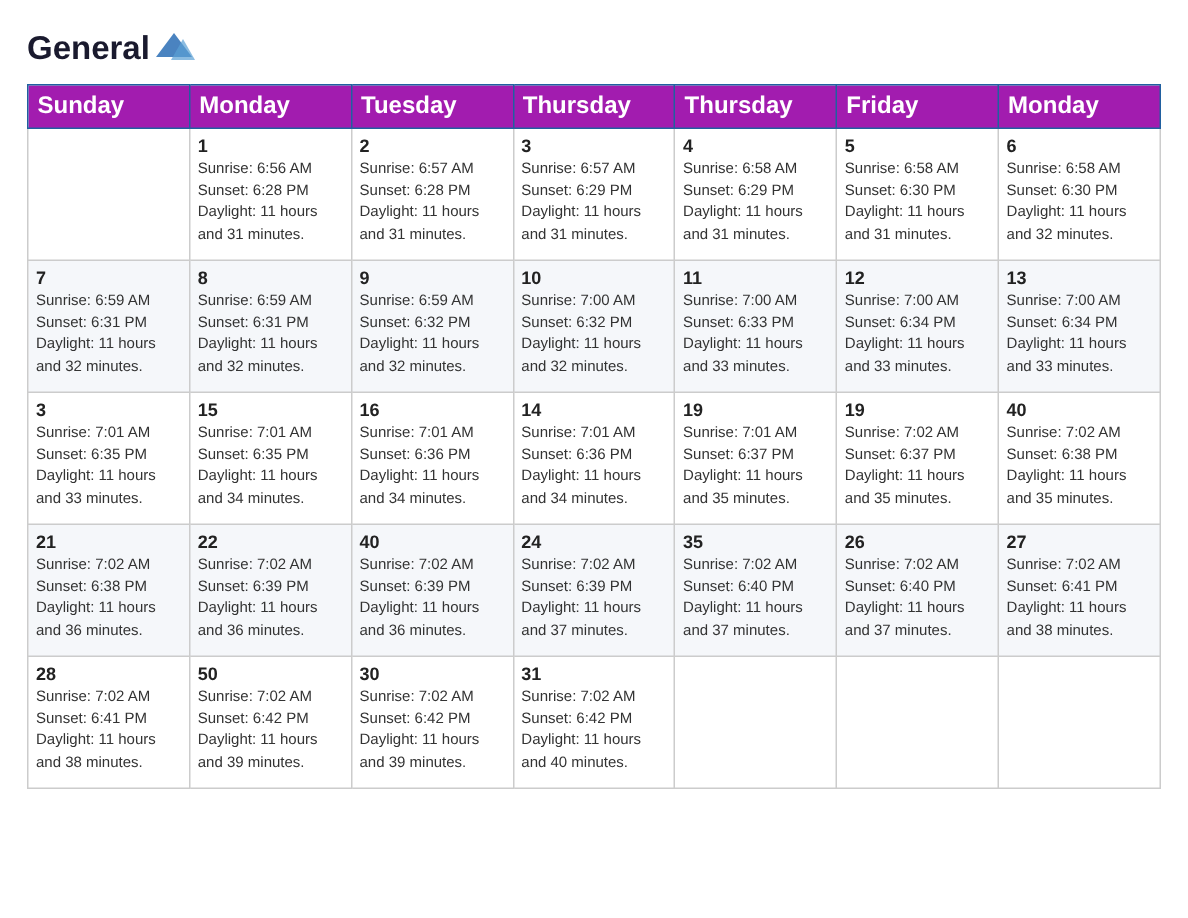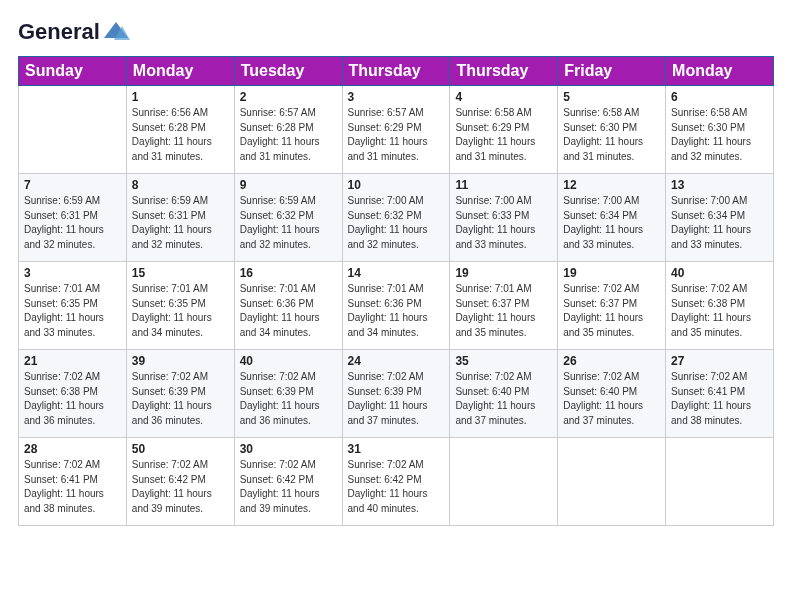--- a/index.html
+++ b/index.html
@@ -228,21 +228,21 @@
             <span class="day-num">40</span>
             <div class="cell-info">Sunrise: 7:02 AM<br>Sunset: 6:38 PM<br>Daylight: 11 hours and 35 minutes.</div>
           </td>
         </tr>
         <tr>
           <td>
             <span class="day-num">21</span>
             <div class="cell-info">Sunrise: 7:02 AM<br>Sunset: 6:38 PM<br>Daylight: 11 hours and 36 minutes.</div>
           </td>
           <td>
-            <span class="day-num">39</span>
+            <span class="day-num">22</span>
             <div class="cell-info">Sunrise: 7:02 AM<br>Sunset: 6:39 PM<br>Daylight: 11 hours and 36 minutes.</div>
           </td>
           <td>
             <span class="day-num">40</span>
             <div class="cell-info">Sunrise: 7:02 AM<br>Sunset: 6:39 PM<br>Daylight: 11 hours and 36 minutes.</div>
           </td>
           <td>
             <span class="day-num">24</span>
             <div class="cell-info">Sunrise: 7:02 AM<br>Sunset: 6:39 PM<br>Daylight: 11 hours and 37 minutes.</div>
           </td>

